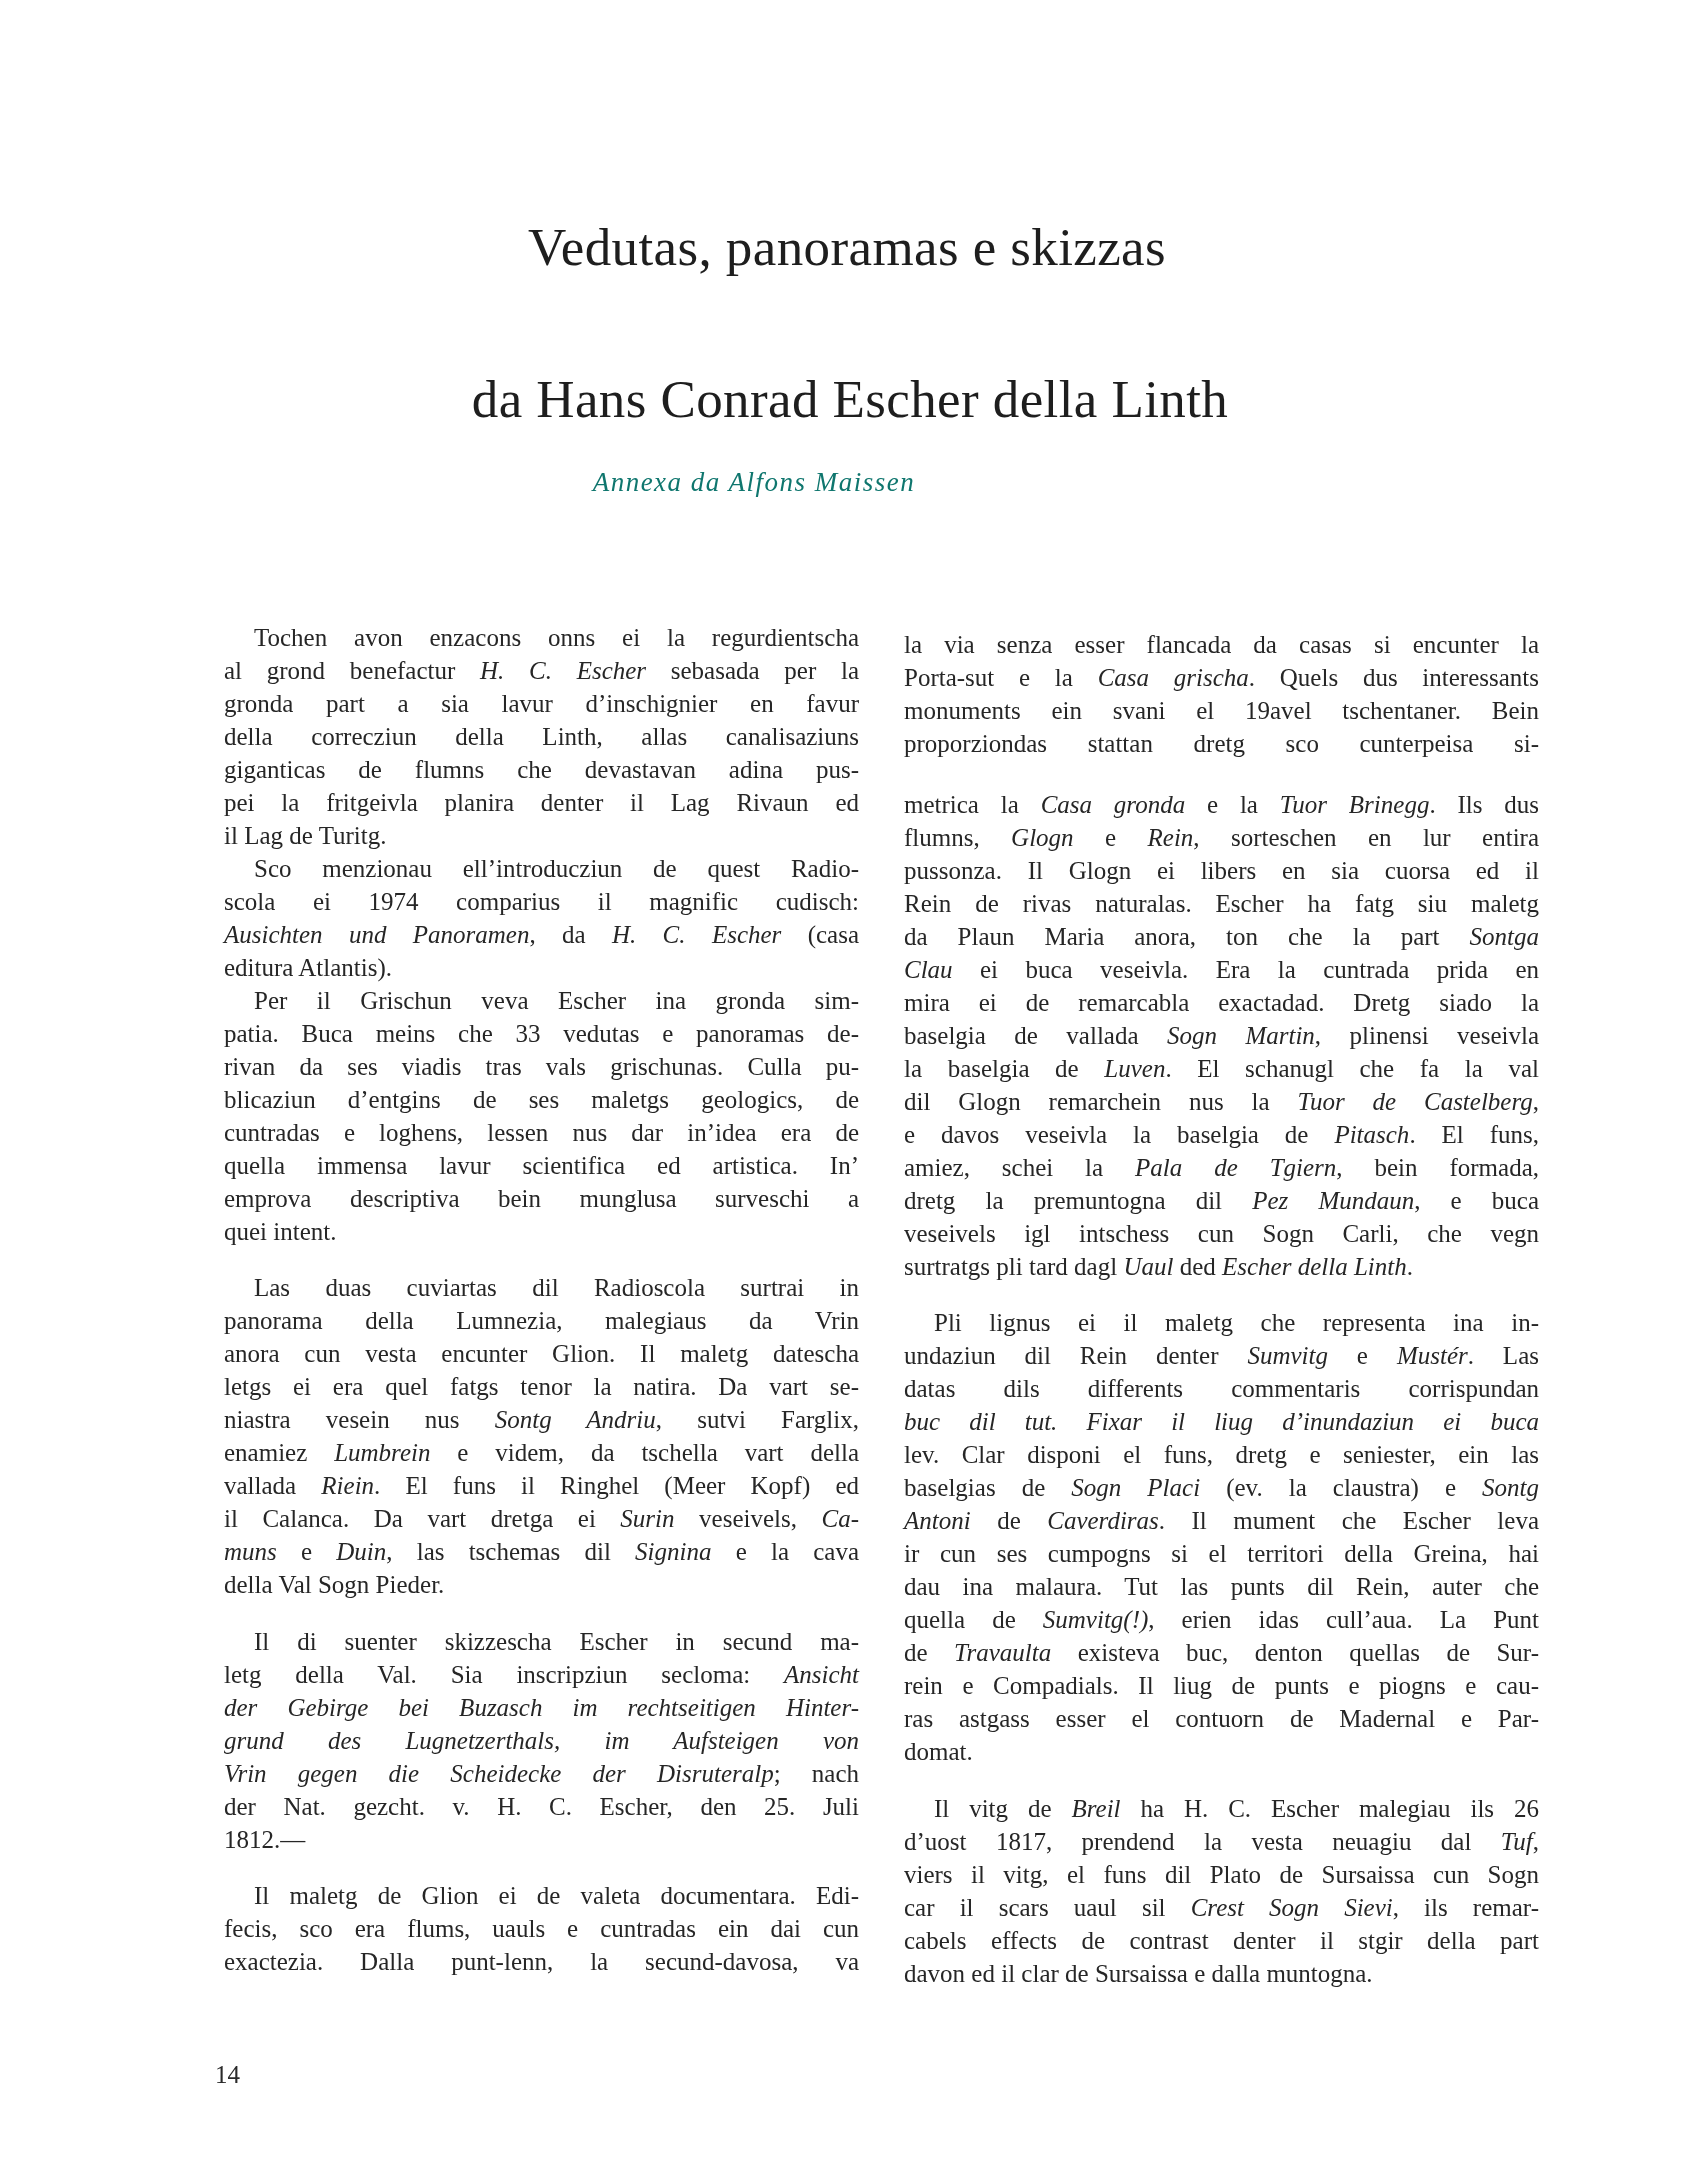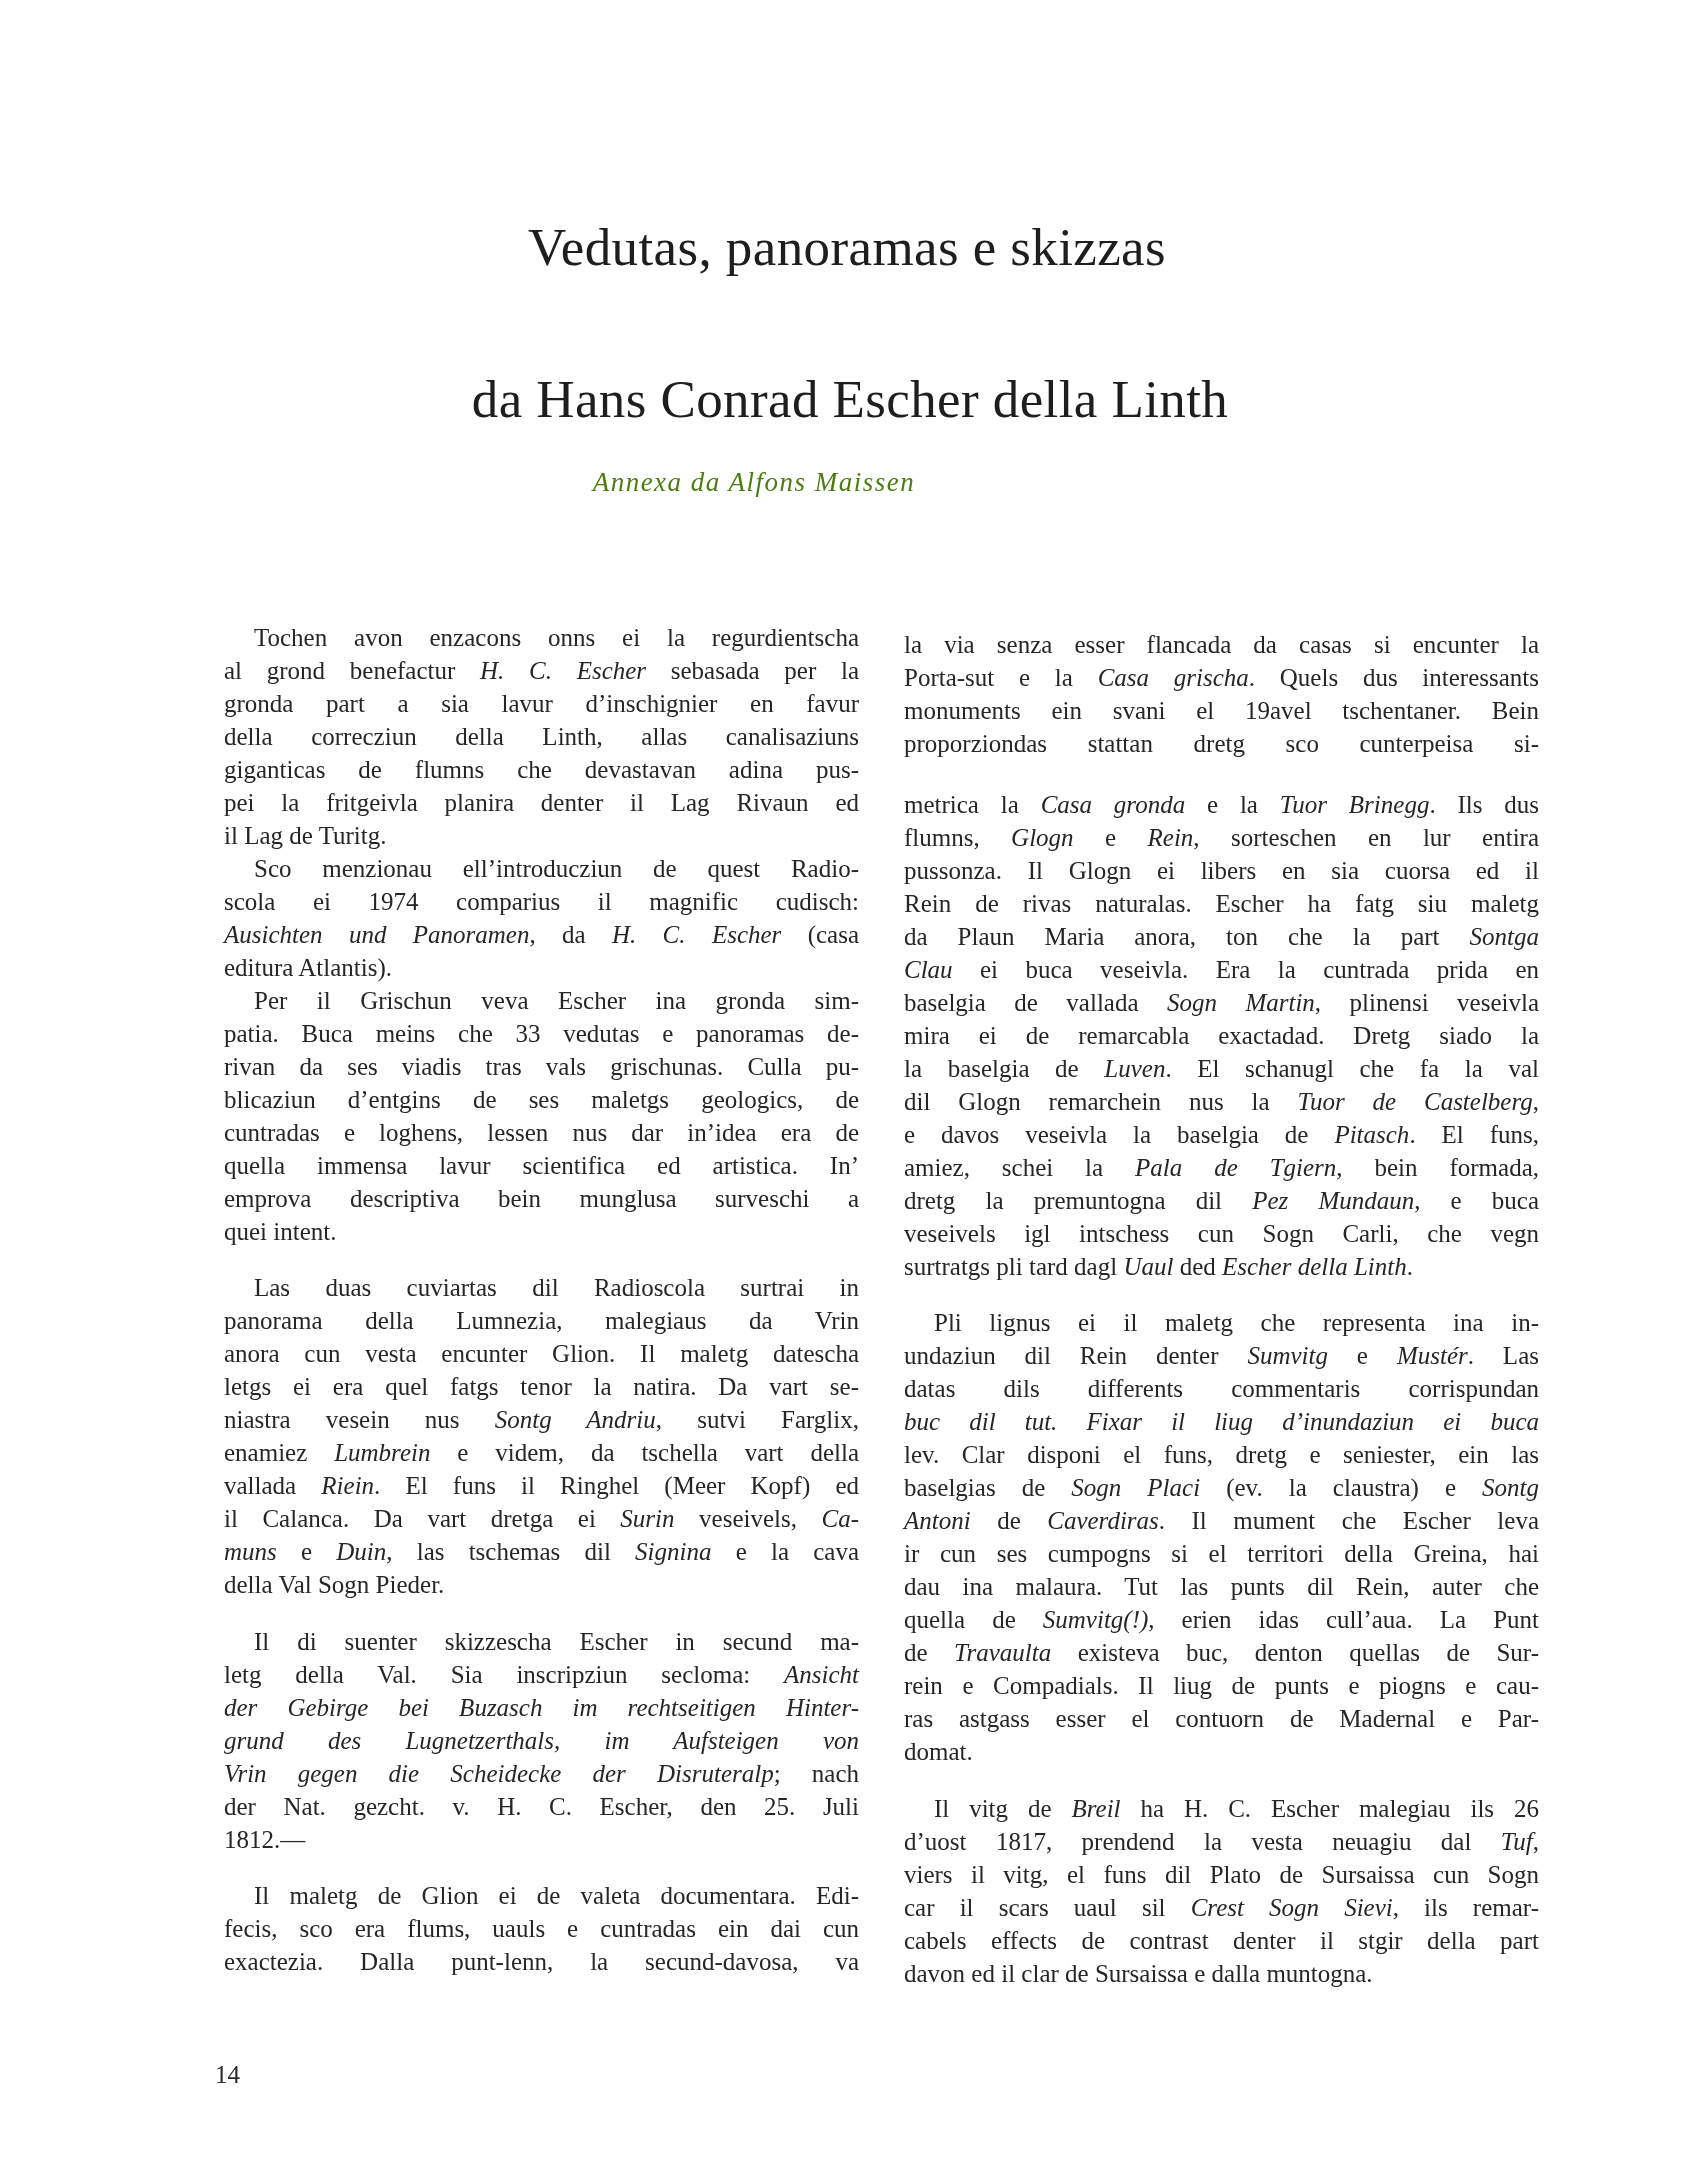--- a/index.html
+++ b/index.html
@@ -3,21 +3,21 @@
 <meta charset="utf-8">
 <style>
   html, body { margin: 0; padding: 0; background: #ffffff; }
   body { width: 1706px; height: 2183px; position: relative; overflow: hidden;
          font-family: "Liberation Serif", "DejaVu Serif", serif; color: #262626; }
   .title { position: absolute; left: 0; width: 1706px; text-align: center;
            font-size: 53px; letter-spacing: 0.4px; color: #1e1e1e; line-height: 1; }
   #title-1 { top: 221px; left: -6px; }
   #title-2 { top: 373px; left: -3px; }
   .byline { position: absolute; top: 467px; left: 0; width: 1508px; text-align: center;
-            font-style: italic; font-size: 27px; letter-spacing: 1.5px; color: #4d7c0f; }
+            font-style: italic; font-size: 27px; letter-spacing: 1.5px; color: #0f766e; }
   .column { position: absolute; top: 621px; width: 635px; }
   #col-left { left: 224px; }
   #col-right { left: 904px; top: 628px; }
   .para { margin: 0 0 23.4px 0; }
   .para.no-gap { margin-bottom: 0; }
   .line { display: block; height: 33px; line-height: 33px; font-size: 25px;
           text-align: justify; text-align-last: justify; white-space: nowrap; overflow: visible; }
   .line.last { text-align-last: left; }
   .line.indent { padding-left: 30px; }
   .line .it { font-style: italic; }
@@ -88,22 +88,22 @@
       <span class="line" style="white-space: normal;"><span>la via senza esser flancada da casas si encunter la</span></span>
       <span class="line" style="white-space: normal;"><span>Porta-sut e la </span><span class="it">Casa grischa</span><span>. Quels dus interessants</span></span>
       <span class="line" style="white-space: normal;"><span>monuments ein svani el 19avel tschentaner. Bein</span></span>
       <span class="line" style="white-space: normal;"><span>proporziondas stattan dretg sco cunterpeisa si-</span></span>
       <span class="line" style="white-space: normal; margin-top: 28px;"><span>metrica la </span><span class="it">Casa gronda</span><span> e la </span><span class="it">Tuor Brinegg</span><span>. Ils dus</span></span>
       <span class="line" style="white-space: normal;"><span>flumns, </span><span class="it">Glogn</span><span> e </span><span class="it">Rein</span><span>, sorteschen en lur entira</span></span>
       <span class="line" style="white-space: normal;"><span>pussonza. Il Glogn ei libers en sia cuorsa ed il</span></span>
       <span class="line" style="white-space: normal;"><span>Rein de rivas naturalas. Escher ha fatg siu maletg</span></span>
       <span class="line" style="white-space: normal;"><span>da Plaun Maria anora, ton che la part </span><span class="it">Sontga</span></span>
       <span class="line" style="white-space: normal;"><span class="it">Clau</span><span> ei buca veseivla. Era la cuntrada prida en</span></span>
+      <span class="line" style="white-space: normal;"><span>mira ei de remarcabla exactadad. Dretg siado la</span></span>
       <span class="line" style="white-space: normal;"><span>baselgia de vallada </span><span class="it">Sogn Martin</span><span>, plinensi veseivla</span></span>
-      <span class="line" style="white-space: normal;"><span>mira ei de remarcabla exactadad. Dretg siado la</span></span>
       <span class="line" style="white-space: normal;"><span>la baselgia de </span><span class="it">Luven</span><span>. El schanugl che fa la val</span></span>
       <span class="line" style="white-space: normal;"><span>dil Glogn remarchein nus la </span><span class="it">Tuor de Castelberg</span><span>,</span></span>
       <span class="line" style="white-space: normal;"><span>e davos veseivla la baselgia de </span><span class="it">Pitasch</span><span>. El funs,</span></span>
       <span class="line" style="white-space: normal;"><span>amiez, schei la </span><span class="it">Pala de Tgiern</span><span>, bein formada,</span></span>
       <span class="line" style="white-space: normal;"><span>dretg la premuntogna dil </span><span class="it">Pez Mundaun</span><span>, e buca</span></span>
       <span class="line" style="white-space: normal;"><span>veseivels igl intschess cun Sogn Carli, che vegn</span></span>
       <span class="line last" style="white-space: normal;"><span>surtratgs pli tard dagl </span><span class="it">Uaul</span><span> ded </span><span class="it">Escher della Linth</span><span>.</span></span>
     </div>
     <div class="para">
       <span class="line indent" style="white-space: normal;"><span>Pli lignus ei il maletg che representa ina in-</span></span>

